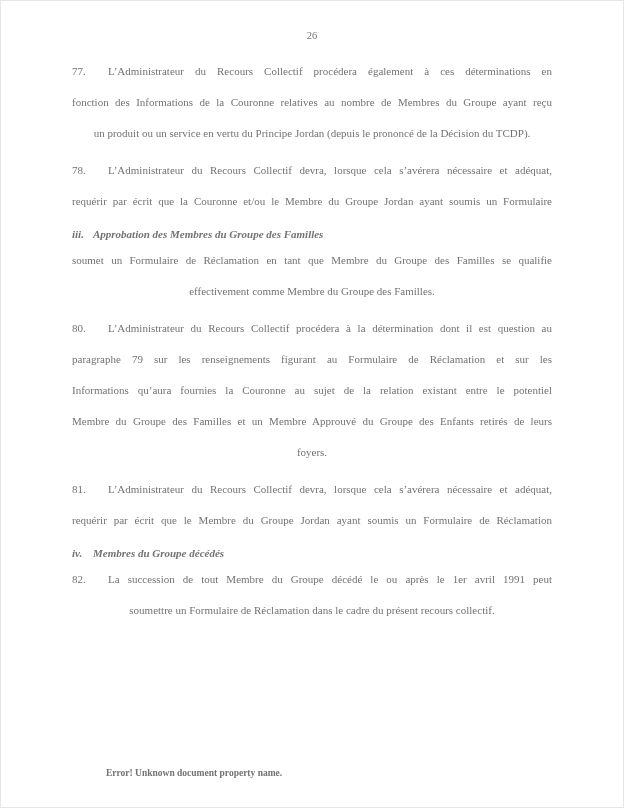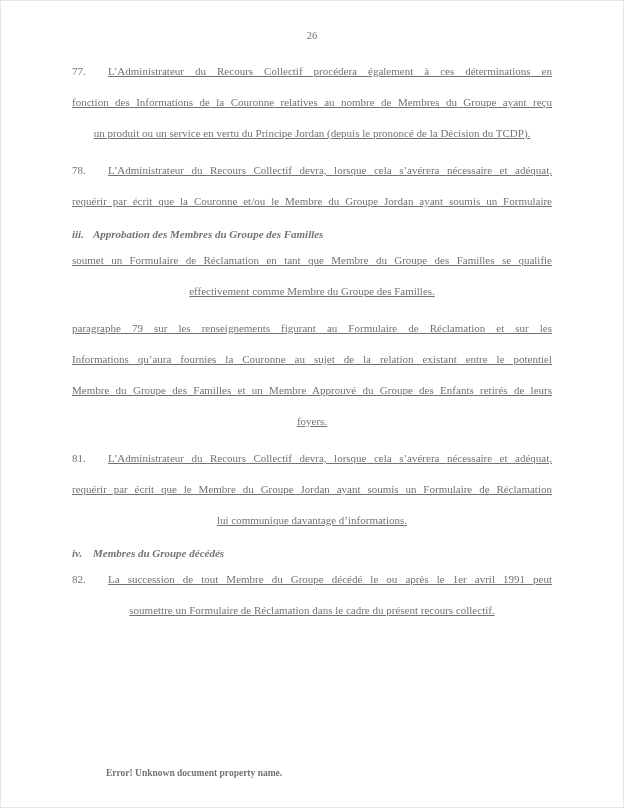--- a/index.html
+++ b/index.html
@@ -24,21 +24,20 @@
     left: 72px;
     top: 56px;
     width: 480px;
     font-size: 11px;
   }
   .para { margin: 0 0 6px 0; }
   .line {
     height: 31px;
     line-height: 31px;
     overflow: visible;
-    text-decoration: underline;
   }
   .justified {
     text-align: justify;
     text-align-last: justify;
   }
   .last {
     text-align: center;
     white-space: nowrap;
   }
   .pnum {
@@ -90,30 +89,30 @@
     <div class="heading">
       <span class="hnum">iii.</span><span>Approbation des Membres du Groupe des Familles</span>
     </div>
 
     <div class="para">
       <div class="line justified"><span>soumet un Formulaire de Réclamation en tant que Membre du Groupe des Familles se qualifie</span></div>
       <div class="line last"><span>effectivement comme Membre du Groupe des Familles.</span></div>
     </div>
 
     <div class="para">
+      <div class="line justified"><span class="pnum">80.</span><span>L’Administrateur du Recours Collectif procédera à la détermination dont il est question au</span></div>
       <div class="line justified"><span>paragraphe 79 sur les renseignements figurant au Formulaire de Réclamation et sur les</span></div>
       <div class="line justified"><span>Informations qu’aura fournies la Couronne au sujet de la relation existant entre le potentiel</span></div>
       <div class="line justified"><span>Membre du Groupe des Familles et un Membre Approuvé du Groupe des Enfants retirés de leurs</span></div>
       <div class="line last"><span>foyers.</span></div>
     </div>
 
     <div class="para">
       <div class="line justified"><span class="pnum">81.</span><span>L’Administrateur du Recours Collectif devra, lorsque cela s’avérera nécessaire et adéquat,</span></div>
       <div class="line justified"><span>requérir par écrit que le Membre du Groupe Jordan ayant soumis un Formulaire de Réclamation</span></div>
-      <div class="line last"><span>lui communique davantage d’informations.</span></div>
     </div>
 
     <div class="heading">
       <span class="hnum">iv.</span><span>Membres du Groupe décédés</span>
     </div>
 
     <div class="para">
       <div class="line justified"><span class="pnum">82.</span><span>La succession de tout Membre du Groupe décédé le ou après le 1er avril 1991 peut</span></div>
       <div class="line last"><span>soumettre un Formulaire de Réclamation dans le cadre du présent recours collectif.</span></div>
     </div>

